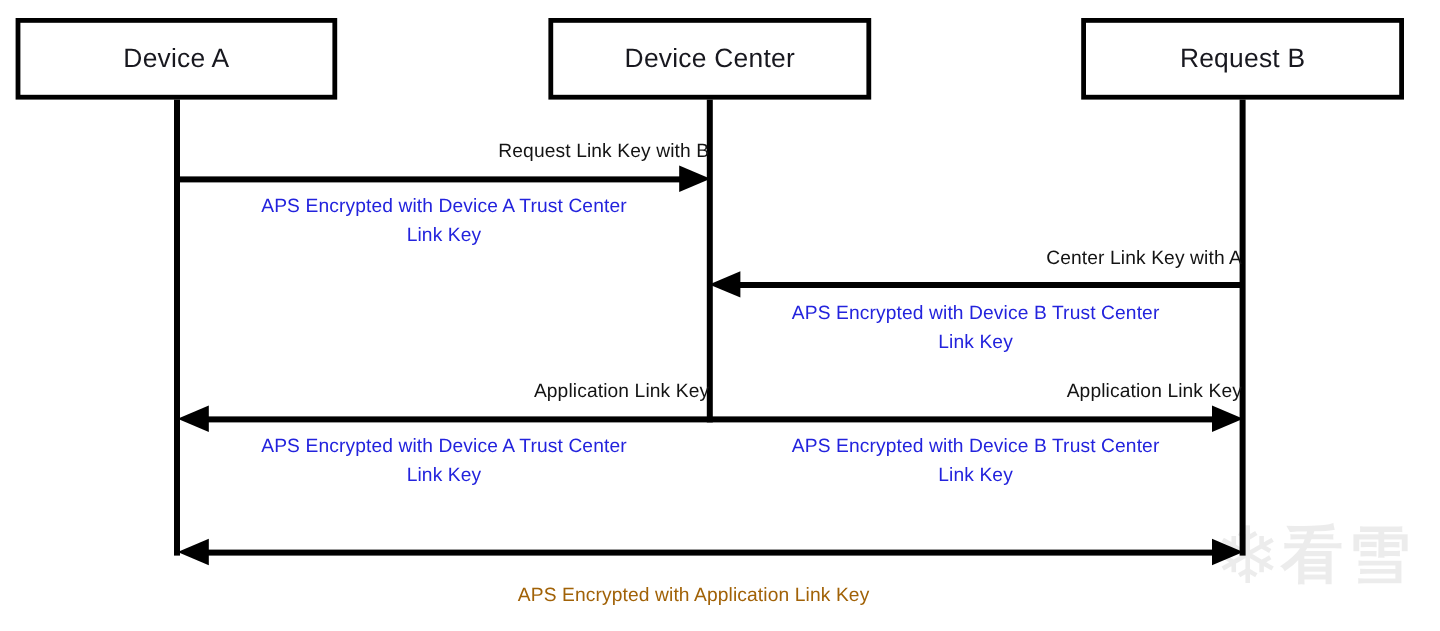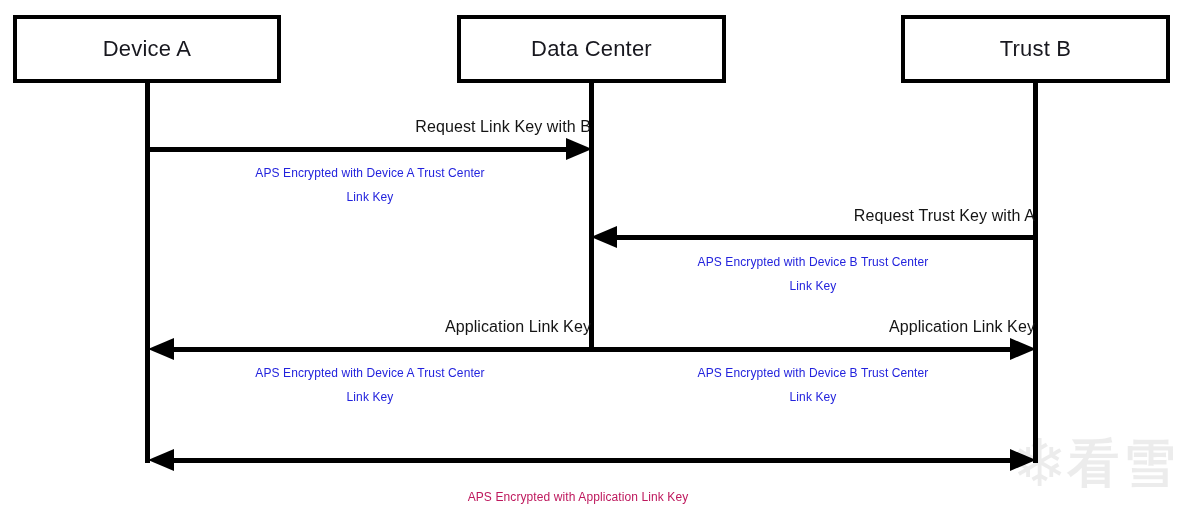--- a/index.html
+++ b/index.html
@@ -40,21 +40,21 @@
 
   .msg-label {
     position:absolute;
     text-align:right;
     font-size:16px; color:#141414;
     letter-spacing:0.1px;
   }
   .msg-caption {
     position:absolute;
     text-align:center;
-    font-size:12px;
+    font-size:16px;
     line-height:24px;
     white-space:pre-line;
     letter-spacing:0.1px;
   }
 
   .watermark {
     position:absolute;
     left:1012px; top:428px;
     display:flex; align-items:center;
     color:#000000; opacity:0.07;
@@ -65,55 +65,55 @@
 </style>
 </head>
 <body>
 
 <div class="canvas">
 
   <div class="actor-box" id="actor-device-a">
     <span>Device A</span>
   </div>
   <div class="actor-box" id="actor-trust-center">
-    <span>Data Center</span>
+    <span>Device Center</span>
   </div>
   <div class="actor-box" id="actor-device-b">
-    <span>Trust B</span>
+    <span>Request B</span>
   </div>
 
   <div class="lifeline" id="lifeline-device-a"></div>
   <div class="lifeline" id="lifeline-trust-center"></div>
   <div class="lifeline" id="lifeline-device-b"></div>
 
   <div class="msg-label" style="left:148px; width:443px; top:118px;">Request Link Key with B</div>
   <div class="mline" style="left:148px; top:147px; width:421px;"></div>
   <div class="ahead right" style="left:566px; top:138px;"></div>
   <div class="msg-caption" style="left:170px; width:400px; top:161px; color:#2323dd;">APS Encrypted with Device A Trust Center
 Link Key</div>
 
-  <div class="msg-label" style="left:591px; width:444px; top:207px;">Request Trust Key with A</div>
+  <div class="msg-label" style="left:591px; width:444px; top:207px;">Center Link Key with A</div>
   <div class="mline" style="left:615px; top:235px; width:420px;"></div>
   <div class="ahead left" style="left:591px; top:226px;"></div>
   <div class="msg-caption" style="left:613px; width:400px; top:250px; color:#2323dd;">APS Encrypted with Device B Trust Center
 Link Key</div>
 
   <div class="msg-label" style="left:148px; width:443px; top:318px;">Application Link Key</div>
   <div class="msg-label" style="left:591px; width:444px; top:318px;">Application Link Key</div>
   <div class="mline" style="left:172px; top:347px; width:838px;"></div>
   <div class="ahead left" style="left:148px; top:338px;"></div>
   <div class="ahead right" style="left:1010px; top:338px;"></div>
   <div class="msg-caption" style="left:170px; width:400px; top:361px; color:#2323dd;">APS Encrypted with Device A Trust Center
 Link Key</div>
   <div class="msg-caption" style="left:613px; width:400px; top:361px; color:#2323dd;">APS Encrypted with Device B Trust Center
 Link Key</div>
 
   <div class="mline" style="left:172px; top:458px; width:838px;"></div>
   <div class="ahead left" style="left:148px; top:449px;"></div>
   <div class="ahead right" style="left:1010px; top:449px;"></div>
-  <div class="msg-caption" style="left:148px; width:860px; top:485px; color:#be185d;">APS Encrypted with Application Link Key</div>
+  <div class="msg-caption" style="left:148px; width:860px; top:485px; color:#a16207;">APS Encrypted with Application Link Key</div>
 
   <div class="watermark">
     <span class="flake">❄</span>
     <span class="wm-text">看雪</span>
   </div>
 
 </div>
 
 </body></html>

